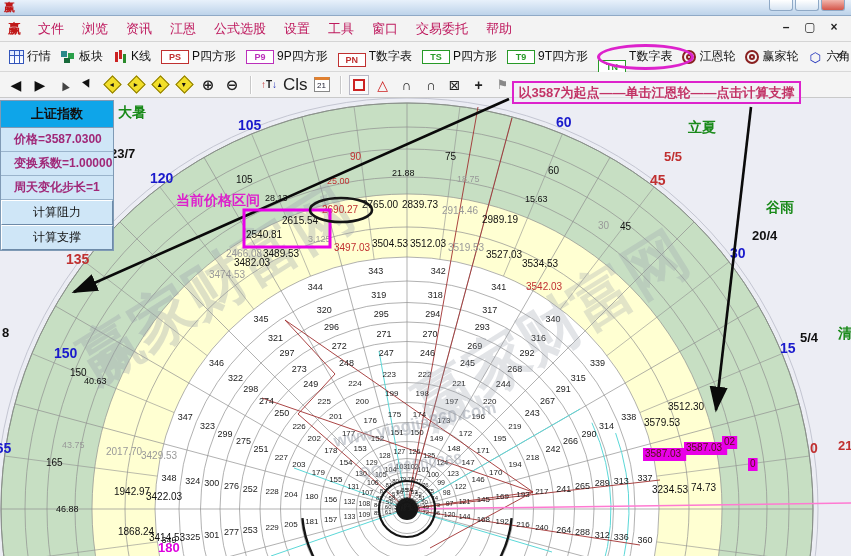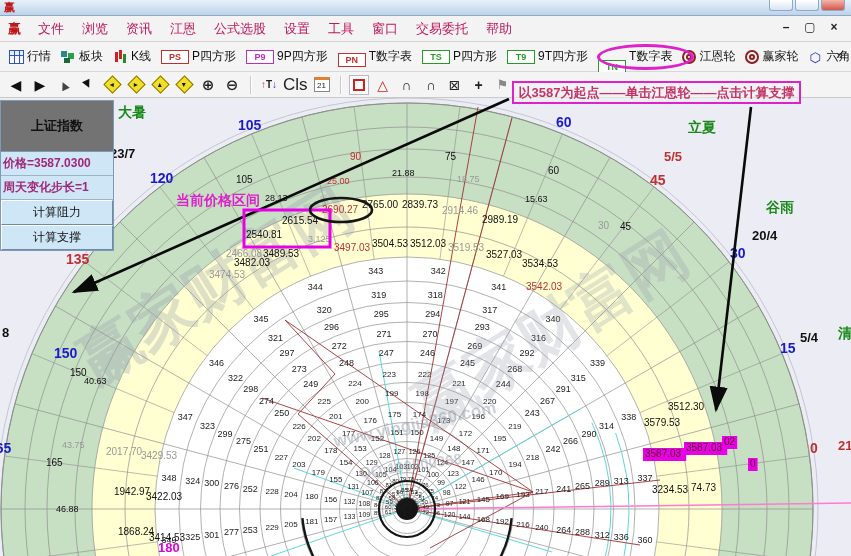--- a/index.html
+++ b/index.html
@@ -43,23 +43,23 @@
   .diamond { width:13px; height:13px; background:#f2df2a; border:1px solid #8a7a00;
     transform:rotate(45deg); display:flex; align-items:center; justify-content:center; }
   .diamond span { transform:rotate(-45deg); font-size:8px; color:#111; line-height:1; }
   .cal { width:16px; height:15px; border:1px solid #888; background:#fff; font-size:8px;
     text-align:center; line-height:12px; border-top:3px solid #e08030; color:#223; }
   .framed { border:1px solid #b9b9c6; background:#fbfbfb; padding:1px 3px; }
 
   
   .panel { position:absolute; left:0; top:100px; width:114px; z-index:30;
     border:1px solid #7f9ab5; background:#cfe6f7; font-size:12px; }
-  .panel-title { background:#737373; color:#111; font-weight:bold; text-align:center;
-    padding:16px 0; border-bottom:1px solid #7f9ab5; font-size:13px; }
-  .panel-row { padding:3px 2px; color:#a02878; font-weight:bold; white-space:nowrap;
+  .panel-title { background:#0ea5e9; color:#111; font-weight:bold; text-align:center;
+    padding:4px 0; border-bottom:1px solid #7f9ab5; font-size:13px; }
+  .panel-row { padding:3px 13px; color:#a02878; font-weight:bold; white-space:nowrap;
     overflow:hidden; border-bottom:1px solid #9ab4cc; background:#cfe6f7; font-size:12px; }
   .panel-btns { display:flex;flex-direction:column; }
   .panel-btn { flex:1; text-align:center; padding:3px 0; color:#111; background:#cfe6f7;
     border:1px solid; border-color:#ffffff #6d8aa8 #6d8aa8 #ffffff; font-size:12px; cursor:default; }
 
   
   .anno-box { position:absolute; left:512px; top:81px; width:289px; height:23px; z-index:50;
     border:2px solid #dd22cc; display:flex; align-items:center; justify-content:center;
     font-size:13px; font-weight:bold; color:#c23366; background:rgba(240,240,246,0.55);
     white-space:nowrap; }
@@ -645,19 +645,20 @@
 <div class="tb-ellipse"></div>
 
 <div class="anno-box">
   <span>以3587为起点——单击江恩轮——点击计算支撑</span>
 </div>
 
 <div class="panel">
   <div class="panel-title">上证指数</div>
   <div id="panel-rows">
       <div class="panel-row">价格=3587.0300</div>
+      <div class="panel-row">变换系数=1.00000</div>
       <div class="panel-row">周天变化步长=1</div>
     </div>
   <div class="panel-btns" id="panel-btns">
       <div class="panel-btn">计算阻力</div>
       <div class="panel-btn">计算支撑</div>
     </div>
 </div>
 
 </body></html>

